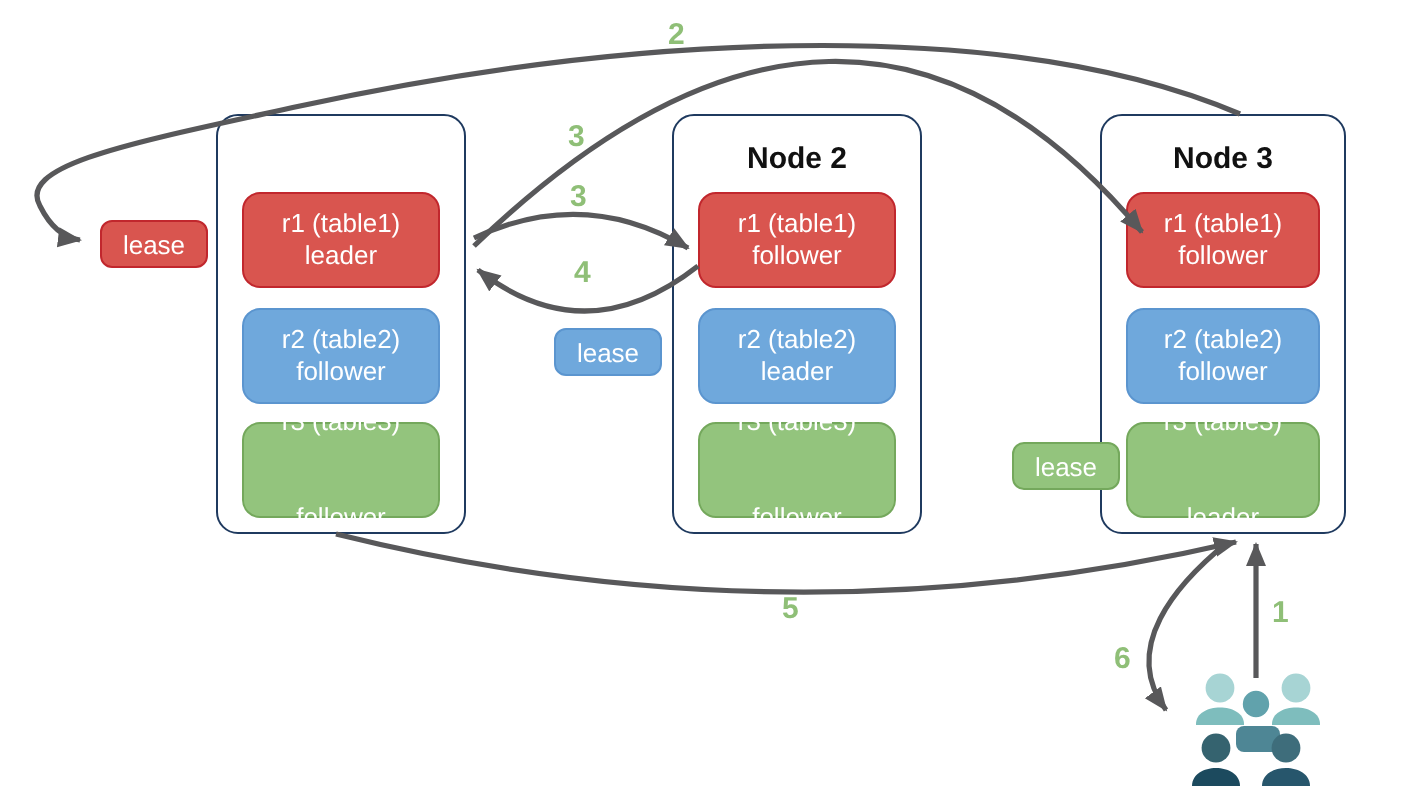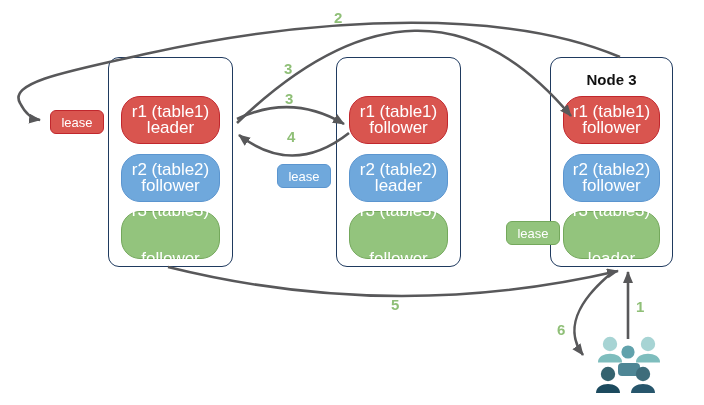--- a/index.html
+++ b/index.html
@@ -12,23 +12,23 @@
     position:absolute; top:57px; height:210px; box-sizing:border-box;
     background:#ffffff; border:1.6px solid var(--node-border,#1F3A5F);
     border-radius:11px; z-index:2;
   }
   .node-title {
     text-align:center; font-weight:bold; font-size:15px;
     color:var(--title-text,#111111); padding-top:13px; height:26px;
   }
   .replica {
     position:absolute; left:12px; right:12px; height:48px; box-sizing:border-box;
-    border-radius:19px; border:1.6px solid; display:flex; flex-direction:column;
+    border-radius:9px; border:1.6px solid; display:flex; flex-direction:column;
     align-items:center; justify-content:center; color:var(--box-text,#ffffff);
-    font-size:17px; line-height:16px; text-align:center;
+    font-size:13px; line-height:16px; text-align:center;
   }
   .replica.pos0 { top:38px; }
   .replica.pos1 { top:96px; }
   .replica.pos2 { top:153px; }
   .replica[data-variant="red"]   { background:var(--red-fill,#D9554F);  border-color:var(--red-border,#C1272D); }
   .replica[data-variant="blue"]  { background:var(--blue-fill,#6FA8DC); border-color:var(--blue-border,#5B95CF); }
   .replica[data-variant="green"] { background:var(--green-fill,#93C47D);border-color:var(--green-border,#74A85C);gap:32px; }
   
   .lease {
     position:absolute; width:54px; height:24px; box-sizing:border-box;
@@ -84,20 +84,21 @@
       <span>r2 (table2)</span>
       <span>follower</span>
     </div>
     <div class="replica pos2" data-variant="green">
       <span>r3 (table3)</span>
       <span>follower</span>
     </div>
   </div>
 
   <div class="node" style="left:336px; width:125px;">
+    <div class="node-title">Node 2</div>
     <div class="replica pos0" data-variant="red">
       <span>r1 (table1)</span>
       <span>follower</span>
     </div>
     <div class="replica pos1" data-variant="blue">
       <span>r2 (table2)</span>
       <span>leader</span>
     </div>
     <div class="replica pos2" data-variant="green">
       <span>r3 (table3)</span>

